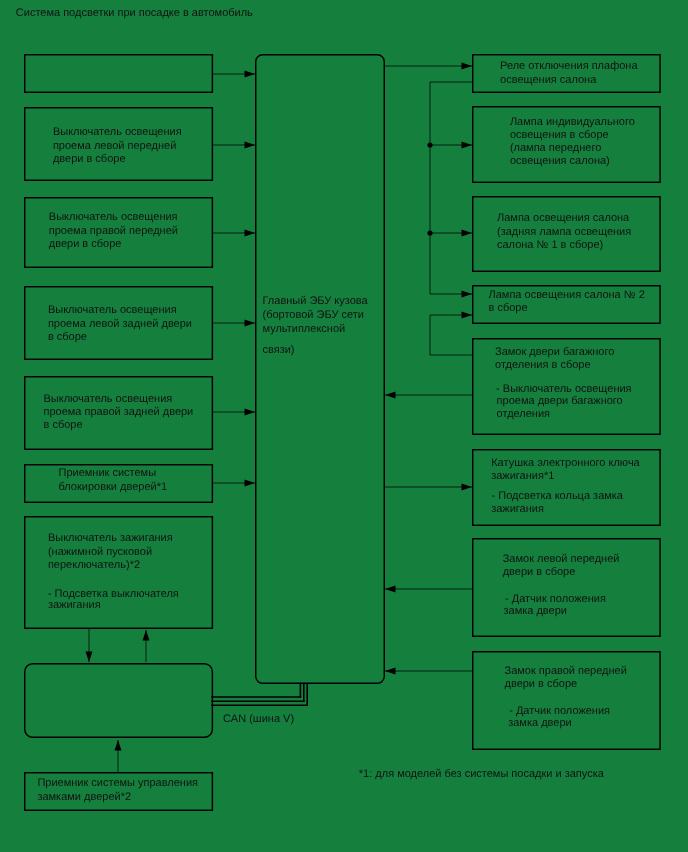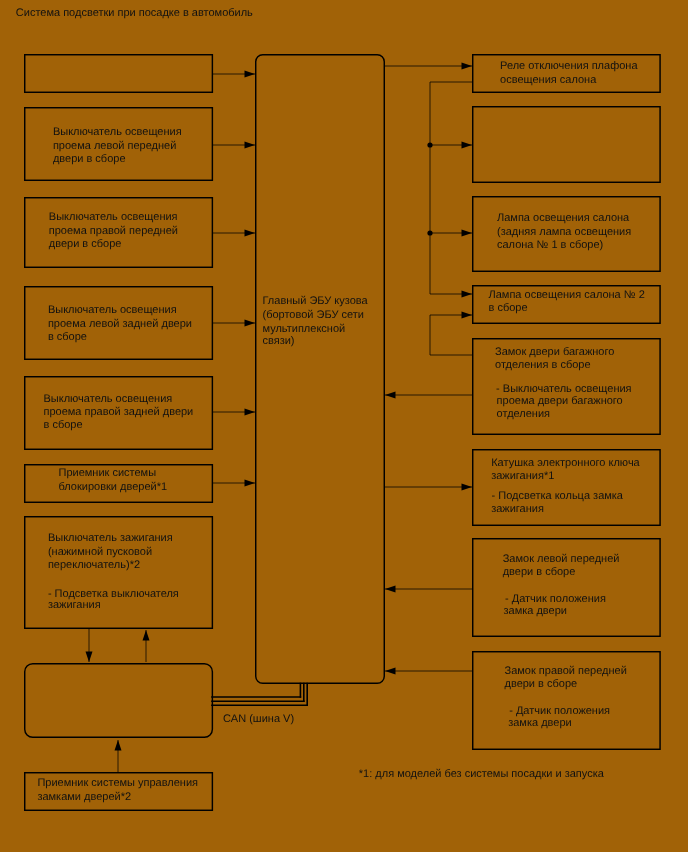--- a/index.html
+++ b/index.html
@@ -1,17 +1,17 @@
 <!DOCTYPE html>
 <html><head>
 <meta charset="utf-8">
 <style>
   html,body{margin:0;padding:0;background:#ffffff;}
   body{width:688px;height:852px;font-family:"Liberation Sans",sans-serif;-webkit-font-smoothing:antialiased;text-rendering:geometricPrecision;}
-  #stage{position:relative;width:688px;height:852px;overflow:hidden;background:#a16207;will-change:transform;}
+  #stage{position:relative;width:688px;height:852px;overflow:hidden;background:#15803d;will-change:transform;}
   #diagram-title{position:absolute;left:15.8px;top:7.8px;font-size:11px;line-height:11px;color:#111111;white-space:nowrap;}
   .node{position:absolute;box-sizing:border-box;background:transparent;}
   
   .tline{position:absolute;font-size:11px;line-height:11px;color:#111111;white-space:pre;}
   #wires{position:absolute;left:0;top:0;width:688px;height:852px;}
   .fnote{position:absolute;font-size:11px;line-height:11px;color:#111111;white-space:nowrap;}
   #can-label{position:absolute;font-size:11px;line-height:11px;color:#111111;white-space:nowrap;}
 </style>
 </head>
 <body>
@@ -126,25 +126,31 @@
   <span class="tline" style="left:23.9px;top:84.3px;">зажигания</span>
 </div>
 <div class="node" style="left:24px;top:772px;width:189.1px;height:39px;">
   <span class="tline" style="left:13.4px;top:6.3px;">Приемник системы управления</span>
   <span class="tline" style="left:13.4px;top:19.8px;">замками дверей*2</span>
 </div>
 <div class="node rounded" style="left:255px;top:54px;width:130px;height:630px;border-radius:7px;">
   <span class="tline" style="left:7.5px;top:242.3px;">Главный ЭБУ кузова</span>
   <span class="tline" style="left:7.5px;top:255.7px;">(бортовой ЭБУ сети</span>
   <span class="tline" style="left:7.5px;top:270.4px;">мультиплексной</span>
-  <span class="tline" style="left:7.5px;top:282px;">связи)</span>
+  <span class="tline" style="left:7.5px;top:291px;">связи)</span>
 </div>
 <div class="node" style="left:472px;top:54px;width:156px;height:39px;">
   <span class="tline" style="left:28.1px;top:7.3px;">Реле отключения плафона</span>
   <span class="tline" style="left:28.1px;top:20.7px;">освещения салона</span>
+</div>
+<div class="node" style="left:472px;top:106px;width:188.8px;height:77px;">
+  <span class="tline" style="left:37.9px;top:10.9px;">Лампа индивидуального</span>
+  <span class="tline" style="left:37.9px;top:23.7px;">освещения в сборе</span>
+  <span class="tline" style="left:37.9px;top:37.2px;">(лампа переднего</span>
+  <span class="tline" style="left:37.9px;top:50.3px;">освещения салона)</span>
 </div>
 <div class="node" style="left:472px;top:196px;width:188.8px;height:76px;">
   <span class="tline" style="left:25.0px;top:17.2px;">Лампа освещения салона</span>
   <span class="tline" style="left:25.0px;top:30.6px;">(задняя лампа освещения</span>
   <span class="tline" style="left:25.0px;top:43.7px;">салона № 1 в сборе)</span>
 </div>
 <div class="node" style="left:472px;top:285px;width:188.8px;height:39px;">
   <span class="tline" style="left:16.5px;top:4.6px;">Лампа освещения салона № 2</span>
   <span class="tline" style="left:16.5px;top:18.0px;">в сборе</span>
 </div>

